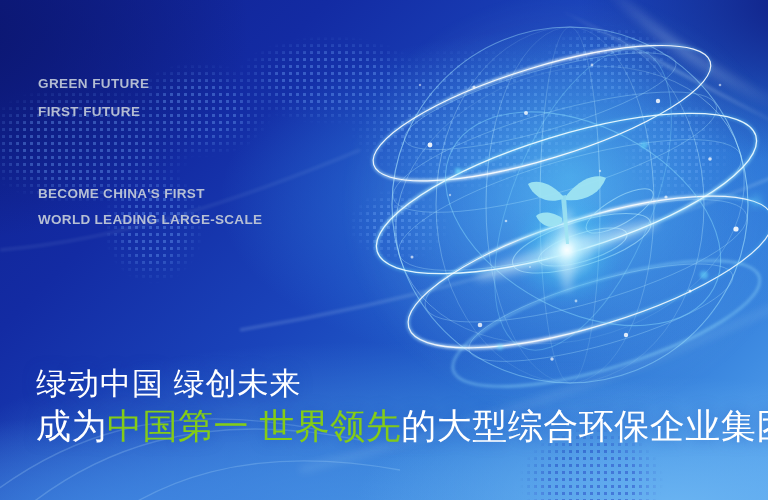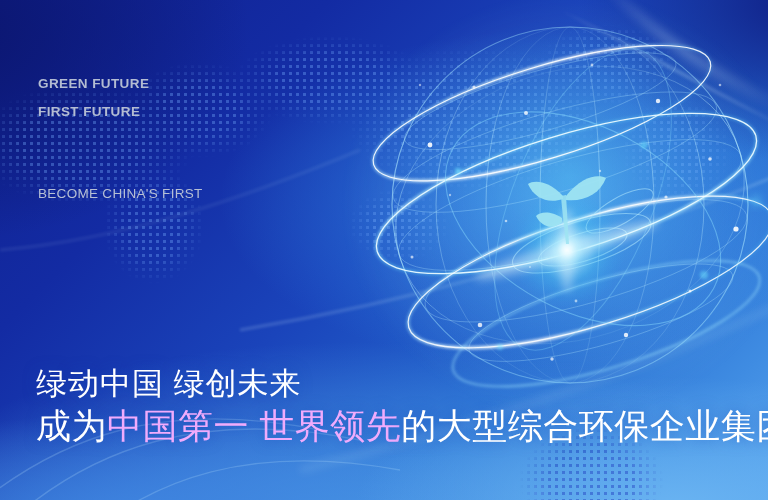--- a/index.html
+++ b/index.html
@@ -104,21 +104,21 @@
   }
 
   .tagline-mid {
     position: absolute;
     left: 38px;
     top: 181px;
     line-height: 26px;
   }
   .tagline-mid div {
     font-size: 13.5px;
-    font-weight: normal;
+    font-weight: bold;
     letter-spacing: 0.3px;
     color: #b6bfd4;
     white-space: nowrap;
   }
 
   .headline {
     position: absolute;
     left: 36px;
     top: 364px;
   }
@@ -132,21 +132,21 @@
   }
   .headline-2 {
     font-size: 35px;
     color: #ffffff;
     letter-spacing: 0.5px;
     line-height: 44px;
     white-space: nowrap;
     text-shadow: 0 0 14px rgba(20,70,180,0.55);
   }
   .headline-2 .accent {
-    color: #f0abfc;
+    color: #84cc16;
   }
 </style>
 </head>
 <body>
 
 <div id="banner">
 
   <div class="bg-base"></div>
   <div class="bg-corner-dark"></div>
   <div class="bg-bottom-light"></div>
@@ -306,20 +306,21 @@
     </g>
   </svg>
 
   <div class="tagline-top">
     <div>GREEN FUTURE</div>
     <div>FIRST FUTURE</div>
   </div>
 
   <div class="tagline-mid">
     <div>BECOME CHINA'S FIRST</div>
+    <div>WORLD LEADING LARGE-SCALE</div>
   </div>
 
   <div class="headline">
     <div class="headline-1">绿动中国 绿创未来</div>
     <div class="headline-2"><span>成为</span><span class="accent">中国第一 世界领先</span><span>的大型综合环保企业集团</span></div>
   </div>
 
 </div>
 
 </body></html>

